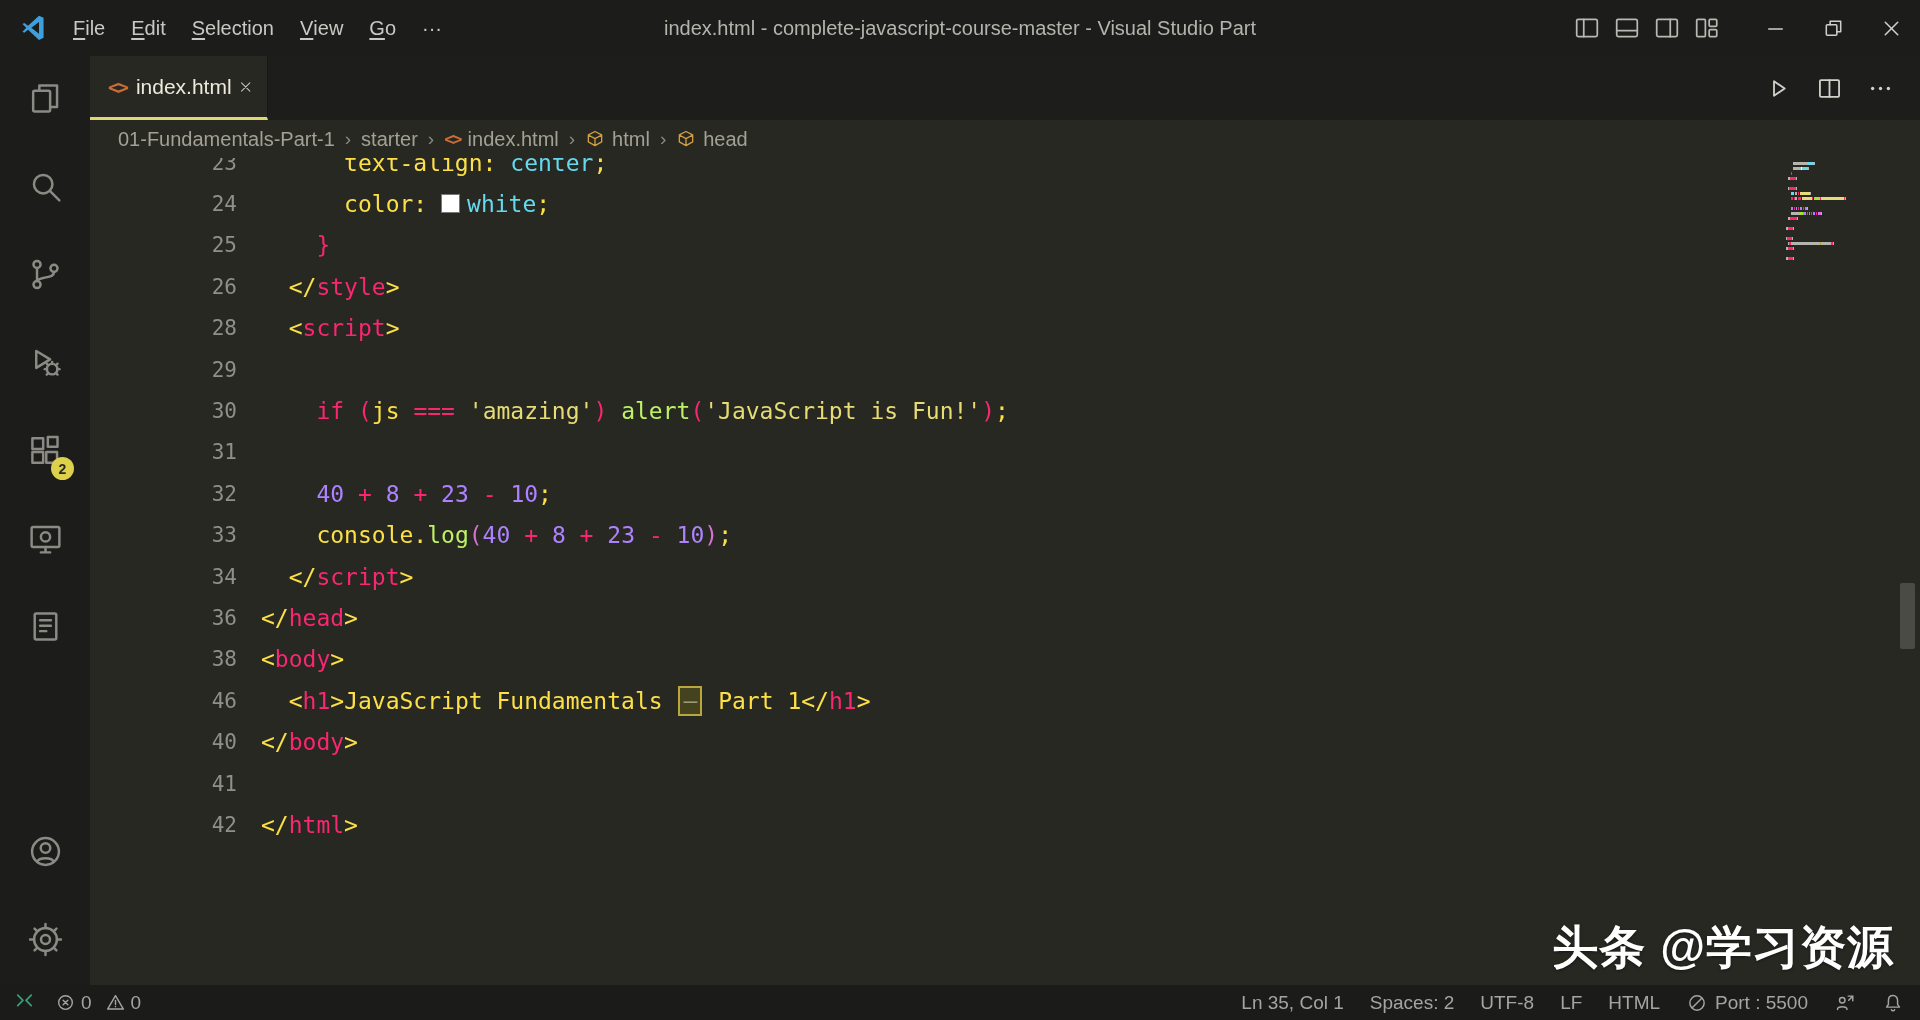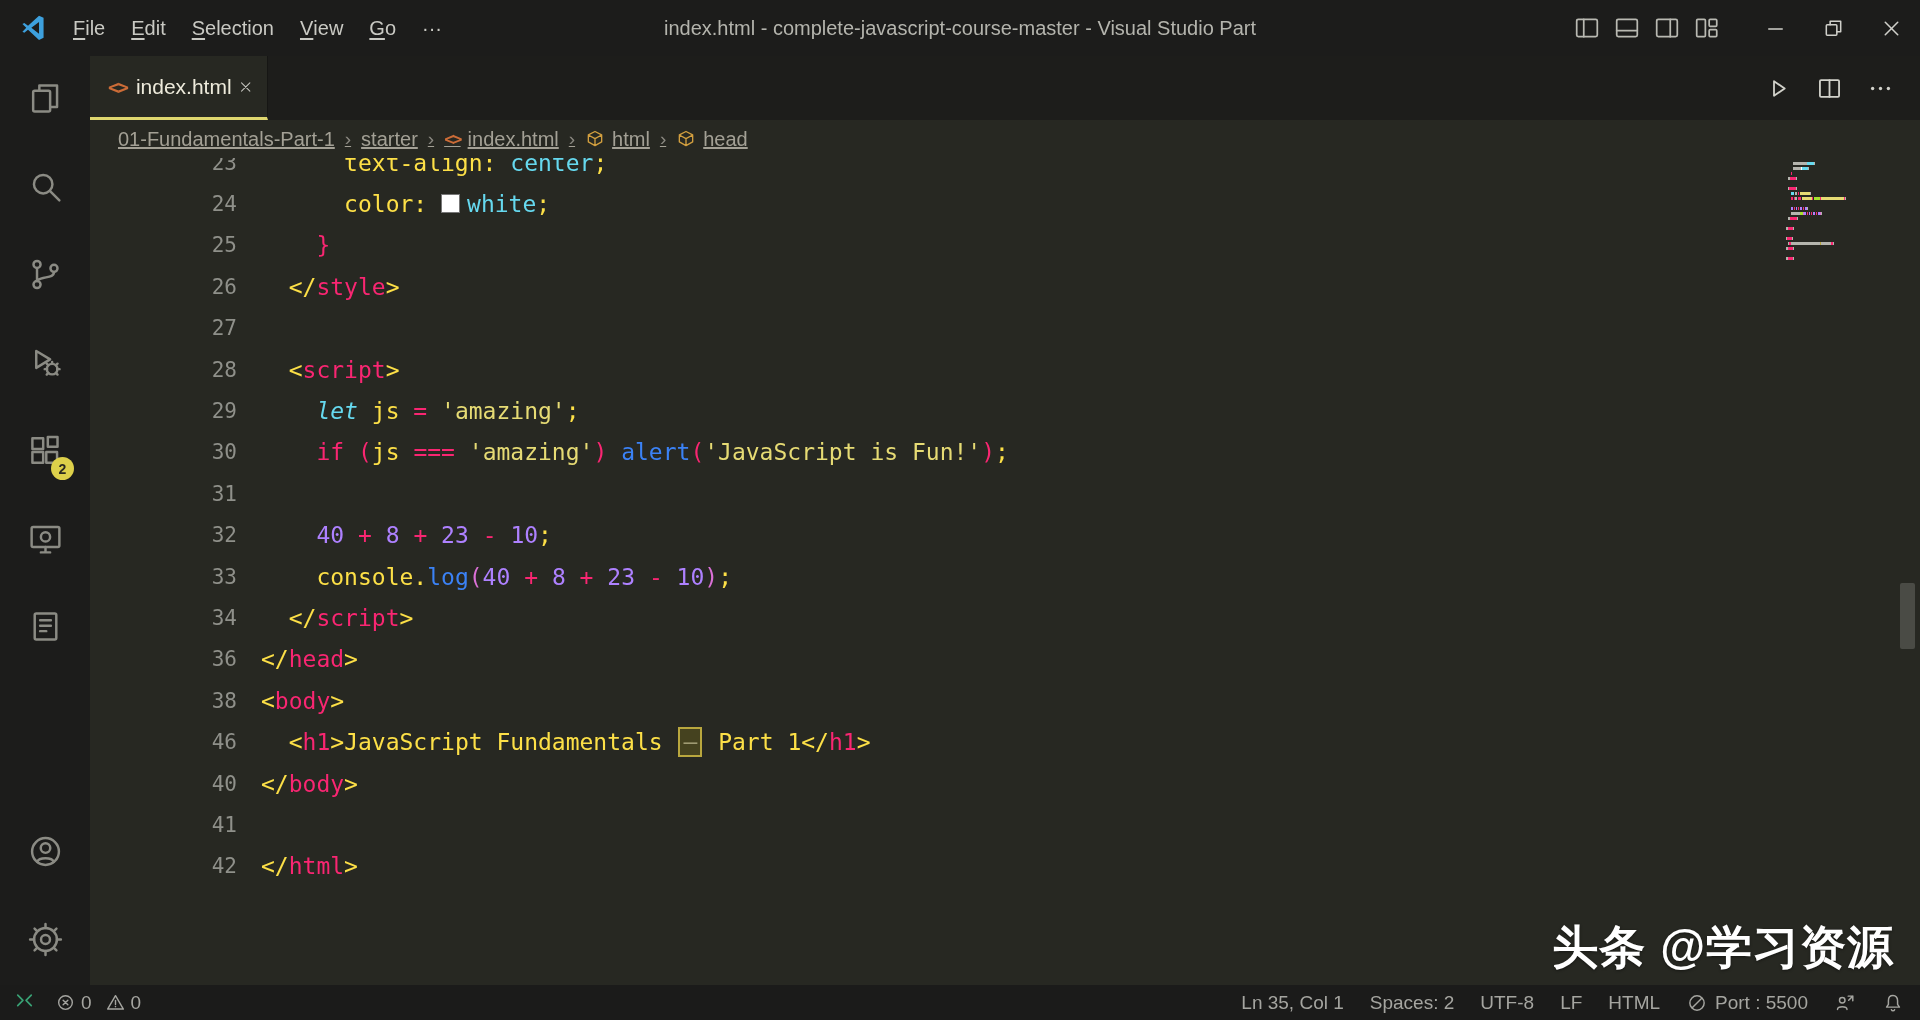--- a/index.html
+++ b/index.html
@@ -34,35 +34,35 @@
   .tabbar{height:64px;background:#1d1d1b;display:flex;align-items:stretch;}
   .tab{width:178px;background:#272822;display:flex;align-items:center;padding:0 14px 0 18px;
        border-right:1px solid #161614;border-bottom:3px solid #dfd76f;box-sizing:border-box;cursor:pointer;}
   .tab-icon{color:#cc6c37;font-family:"DejaVu Sans Mono",monospace;font-weight:bold;font-size:19px;margin-right:9px;letter-spacing:-2px;}
   .tab-label{color:#edeadb;font-size:21px;flex:1;}
   .tab-close{color:#c5c5bf;width:22px;height:22px;margin-left:6px;}
   .tab-close svg{width:100%;height:100%;}
   .editor-actions{margin-left:auto;display:flex;align-items:center;gap:24px;padding-right:26px;color:#d2d2cb;}
   .editor-actions .ticon{width:27px;height:27px;cursor:pointer;}
   
-  .breadcrumbs{height:38px;background:#272822;display:flex;align-items:center;padding-left:28px;font-size:20px;color:#a3a095;text-decoration:underline;}
+  .breadcrumbs{height:38px;background:#272822;display:flex;align-items:center;padding-left:28px;font-size:20px;color:#a3a095;}
   .bc-item{display:flex;align-items:center;cursor:pointer;}
   .bc-sep{margin:0 10px;color:#8a8880;font-size:19px;}
   .bc-ic{margin-right:7px;display:flex;align-items:center;}
   .bc-ic.cube svg{width:20px;height:20px;color:#d29f3f;}
   .bc-ic.htmltag{color:#cc6c37;font-family:"DejaVu Sans Mono",monospace;font-weight:bold;font-size:17px;letter-spacing:-2px;}
   
   .editor-wrap{flex:1;position:relative;background:#272822;overflow:hidden;}
   .code{position:absolute;left:0;top:-16px;right:7px;}
   .row{height:41.4px;display:flex;align-items:center;}
   .row.current{background:linear-gradient(to right,transparent 162px,#34342c 162px,#34342c calc(100% - 134px),transparent calc(100% - 134px));}
   .ln{width:147px;text-align:right;flex-shrink:0;font-family:"DejaVu Sans Mono",monospace;font-size:21px;color:#8f908a;}
   .row.current .ln{color:#c8c8c2;}
   .lc{margin-left:24px;font-family:"DejaVu Sans Mono",monospace;font-size:23px;white-space:pre;color:#f8f8f2;}
-  .tk-fg{color:#fde047}.tk-pink{color:#f92672}.tk-green{color:#3b82f6}.tk-yellow{color:#e6db74}
+  .tk-fg{color:#fde047}.tk-pink{color:#f92672}.tk-green{color:#bef264}.tk-yellow{color:#e6db74}
   .tk-purple{color:#ae81ff}.tk-cyan{color:#66d9ef}.tk-orchid{color:#da70d6}
   .tk-let{color:#66d9ef;font-style:italic}
   .tk-boxed{border:2px solid #b9a73e;background:#45421f;color:#9f9a72;padding:0 3px;margin:0 2px;}
   .tk-swatch{display:inline-block;width:17px;height:17px;background:#ffffff;border:1px solid #777;vertical-align:-1px;margin-right:7px;}
   
   .minimap{position:absolute;top:4px;right:30px;width:104px;}
   .mrow{height:3px;margin-bottom:2px;font-size:0;white-space:nowrap;}
   .mtk{display:inline-block;height:3px;}
   .bg-fg{background:#b5b5ae}.bg-pink{background:#f92672}.bg-green{background:#a6e22e}.bg-yellow{background:#e6db74}
   .bg-purple{background:#ae81ff}.bg-cyan{background:#66d9ef}.bg-let{background:#66d9ef}.bg-orchid{background:#da70d6}
@@ -286,30 +286,25 @@
             </div>
             <div class="row">
               <span class="ln">25</span>
               <span class="lc"><span class="tk-ws">    </span><span class="tk-pink">}</span></span>
             </div>
             <div class="row">
               <span class="ln">26</span>
               <span class="lc"><span class="tk-ws">  </span><span class="tk-fg">&lt;/</span><span class="tk-pink">style</span><span class="tk-fg">&gt;</span></span>
             </div>
             <div class="row">
-              <span class="ln">27</span>
-              <span class="lc"></span>
-            </div>
-            <div class="row">
               <span class="ln">28</span>
               <span class="lc"><span class="tk-ws">  </span><span class="tk-fg">&lt;</span><span class="tk-pink">script</span><span class="tk-fg">&gt;</span></span>
             </div>
             <div class="row">
               <span class="ln">29</span>
-              <span class="lc"><span class="tk-ws">    </span><span class="tk-let">let</span><span class="tk-ws"> </span><span class="tk-fg">js</span><span class="tk-ws"> </span><span class="tk-pink">=</span><span class="tk-ws"> </span><span class="tk-yellow">'amazing'</span><span class="tk-fg">;</span></span>
             </div>
             <div class="row">
               <span class="ln">30</span>
               <span class="lc"><span class="tk-ws">    </span><span class="tk-pink">if</span><span class="tk-ws"> </span><span class="tk-pink">(</span><span class="tk-fg">js</span><span class="tk-ws"> </span><span class="tk-pink">===</span><span class="tk-ws"> </span><span class="tk-yellow">'amazing'</span><span class="tk-pink">)</span><span class="tk-ws"> </span><span class="tk-green">alert</span><span class="tk-pink">(</span><span class="tk-yellow">'JavaScript is Fun!'</span><span class="tk-pink">)</span><span class="tk-fg">;</span></span>
             </div>
             <div class="row">
               <span class="ln">31</span>
               <span class="lc"></span>
             </div>
             <div class="row">

